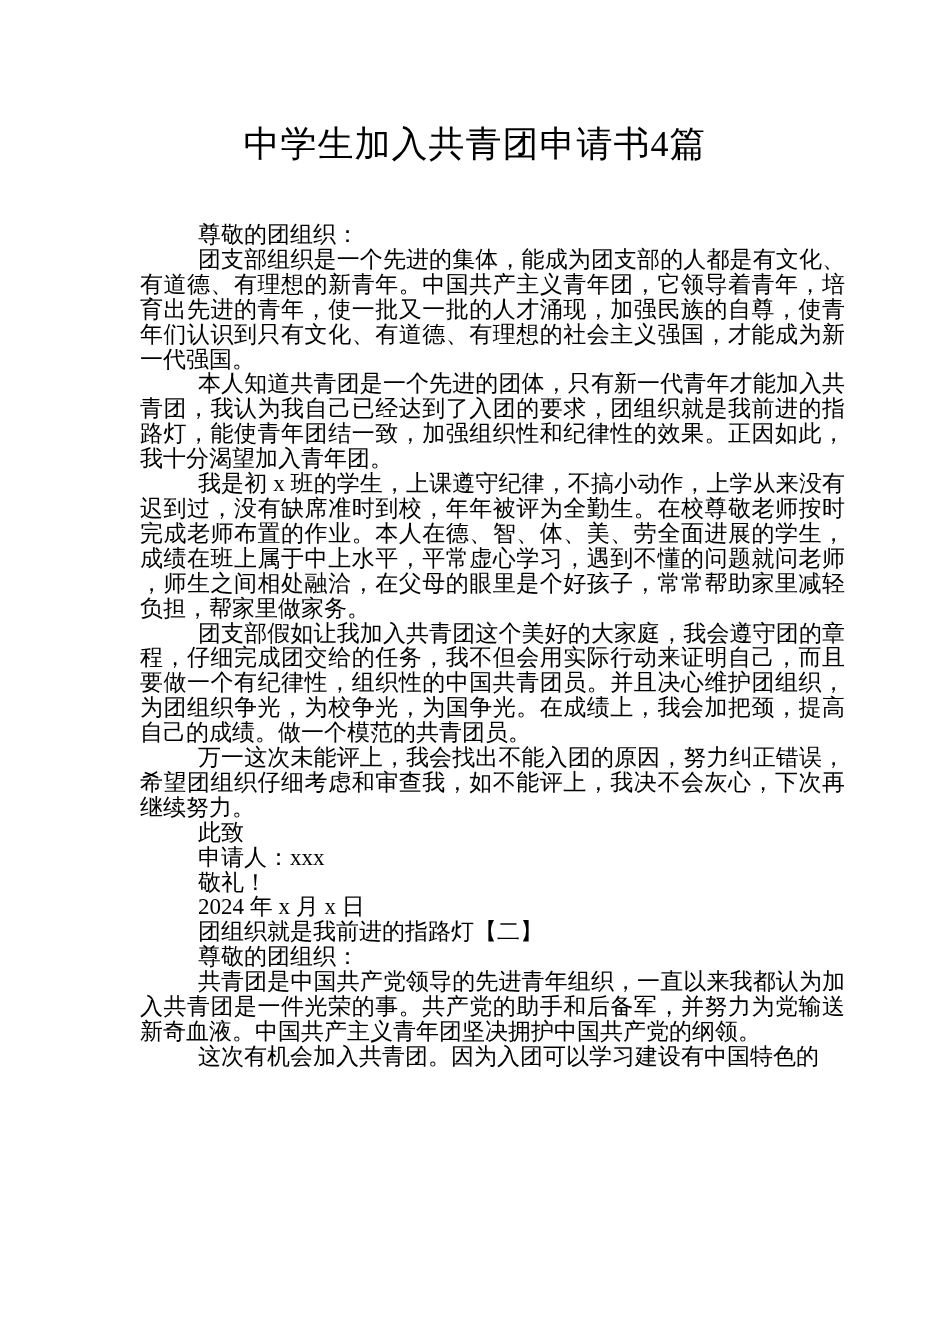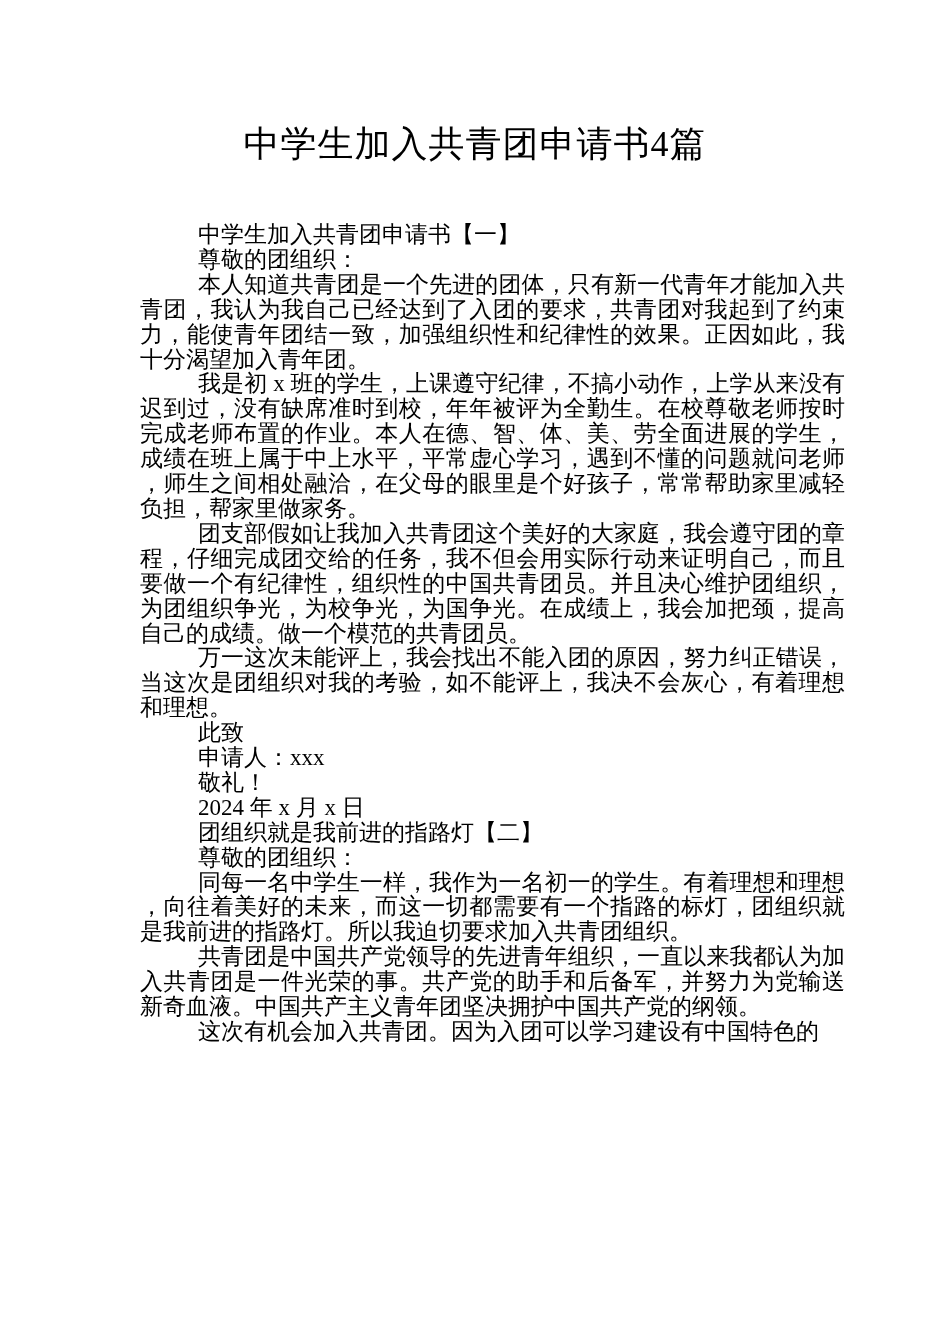--- a/index.html
+++ b/index.html
@@ -47,29 +47,28 @@
     word-break: break-all;
     line-break: anywhere;
   }
 </style>
 </head>
 <body>
 
 <div class="page">
   <h1 class="doc-title">中学生加入共青团申请书4篇</h1>
   <div class="doc-body">
-      <p class="block">中学生加入共青团申请书【一】</p>
       <p class="block">尊敬的团组织：</p>
-      <p class="block">本人知道共青团是一个先进的团体，只有新一代青年才能加入共青团，我认为我自己已经达到了入团的要求，共青团对我起到了约束力，能使青年团结一致，加强组织性和纪律性的效果。正因如此，我十分渴望加入青年团。</p>
+      <p class="block">团支部组织是一个先进的集体，能成为团支部的人都是有文化、有道德、有理想的新青年。中国共产主义青年团，它领导着青年，培育出先进的青年，使一批又一批的人才涌现，加强民族的自尊，使青年们认识到只有文化、有道德、有理想的社会主义强国，才能成为新一代强国。</p>
+      <p class="block">本人知道共青团是一个先进的团体，只有新一代青年才能加入共青团，我认为我自己已经达到了入团的要求，团组织就是我前进的指路灯，能使青年团结一致，加强组织性和纪律性的效果。正因如此，我十分渴望加入青年团。</p>
       <p class="block">我是初 x 班的学生，上课遵守纪律，不搞小动作，上学从来没有迟到过，没有缺席准时到校，年年被评为全勤生。在校尊敬老师按时完成老师布置的作业。本人在德、智、体、美、劳全面进展的学生，成绩在班上属于中上水平，平常虚心学习，遇到不懂的问题就问老师，师生之间相处融洽，在父母的眼里是个好孩子，常常帮助家里减轻负担，帮家里做家务。</p>
       <p class="block">团支部假如让我加入共青团这个美好的大家庭，我会遵守团的章程，仔细完成团交给的任务，我不但会用实际行动来证明自己，而且要做一个有纪律性，组织性的中国共青团员。并且决心维护团组织，为团组织争光，为校争光，为国争光。在成绩上，我会加把颈，提高自己的成绩。做一个模范的共青团员。</p>
-      <p class="block">万一这次未能评上，我会找出不能入团的原因，努力纠正错误，当这次是团组织对我的考验，如不能评上，我决不会灰心，有着理想和理想。</p>
+      <p class="block">万一这次未能评上，我会找出不能入团的原因，努力纠正错误，希望团组织仔细考虑和审查我，如不能评上，我决不会灰心，下次再继续努力。</p>
       <p class="block">此致</p>
       <p class="block">申请人：xxx</p>
       <p class="block">敬礼！</p>
       <p class="block">2024 年 x 月 x 日</p>
       <p class="block">团组织就是我前进的指路灯【二】</p>
       <p class="block">尊敬的团组织：</p>
-      <p class="block">同每一名中学生一样，我作为一名初一的学生。有着理想和理想，向往着美好的未来，而这一切都需要有一个指路的标灯，团组织就是我前进的指路灯。所以我迫切要求加入共青团组织。</p>
       <p class="block">共青团是中国共产党领导的先进青年组织，一直以来我都认为加入共青团是一件光荣的事。共产党的助手和后备军，并努力为党输送新奇血液。中国共产主义青年团坚决拥护中国共产党的纲领。</p>
       <p class="block">这次有机会加入共青团。因为入团可以学习建设有中国特色的</p>
     </div>
 </div>
 
 </body></html>

